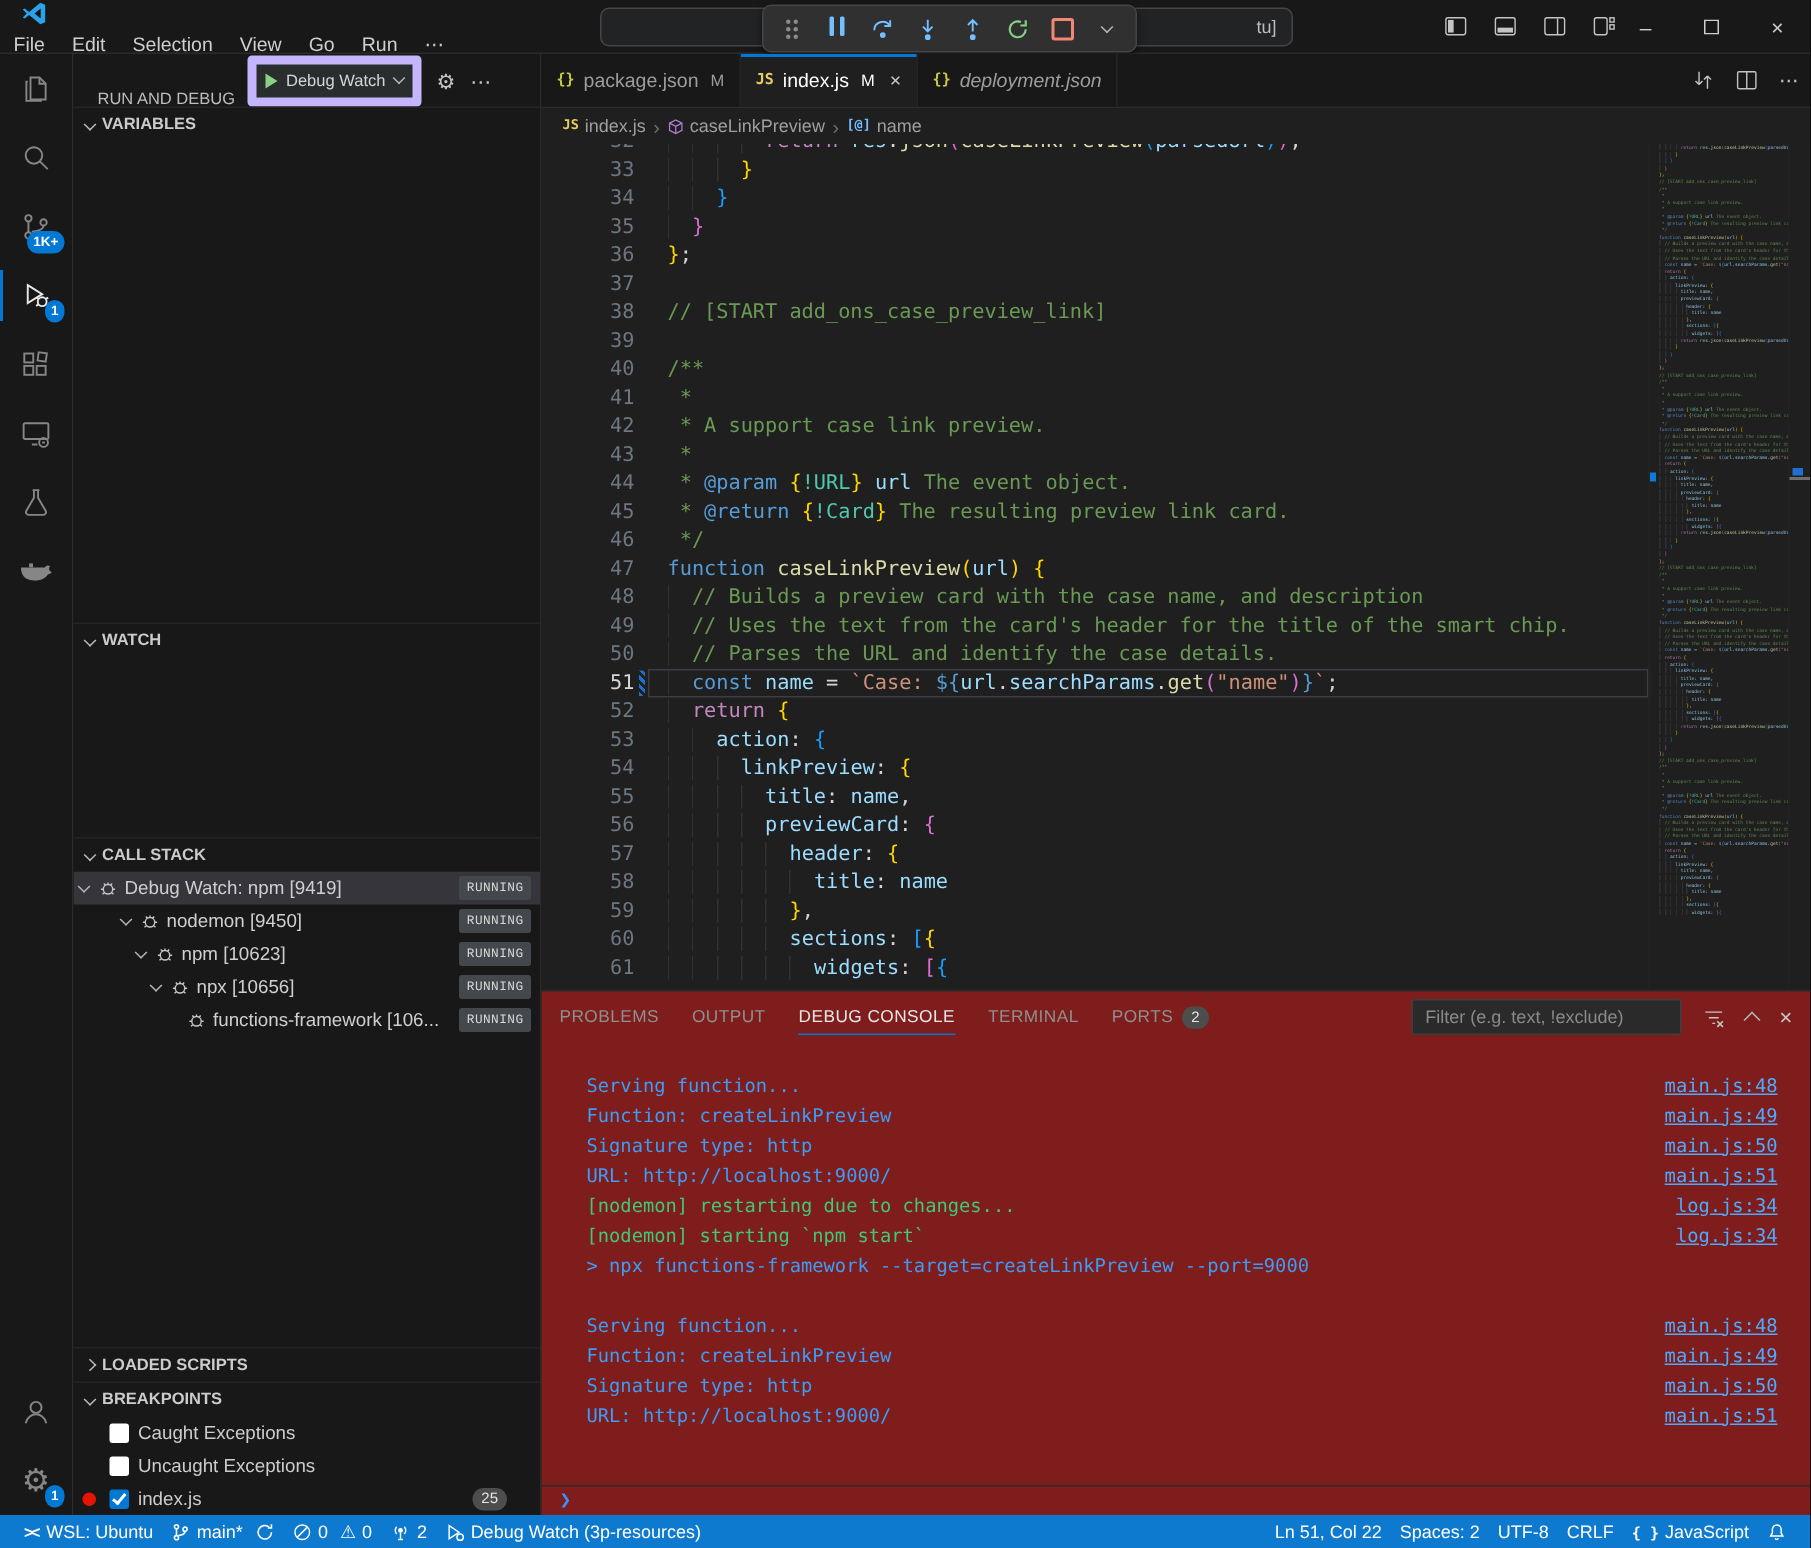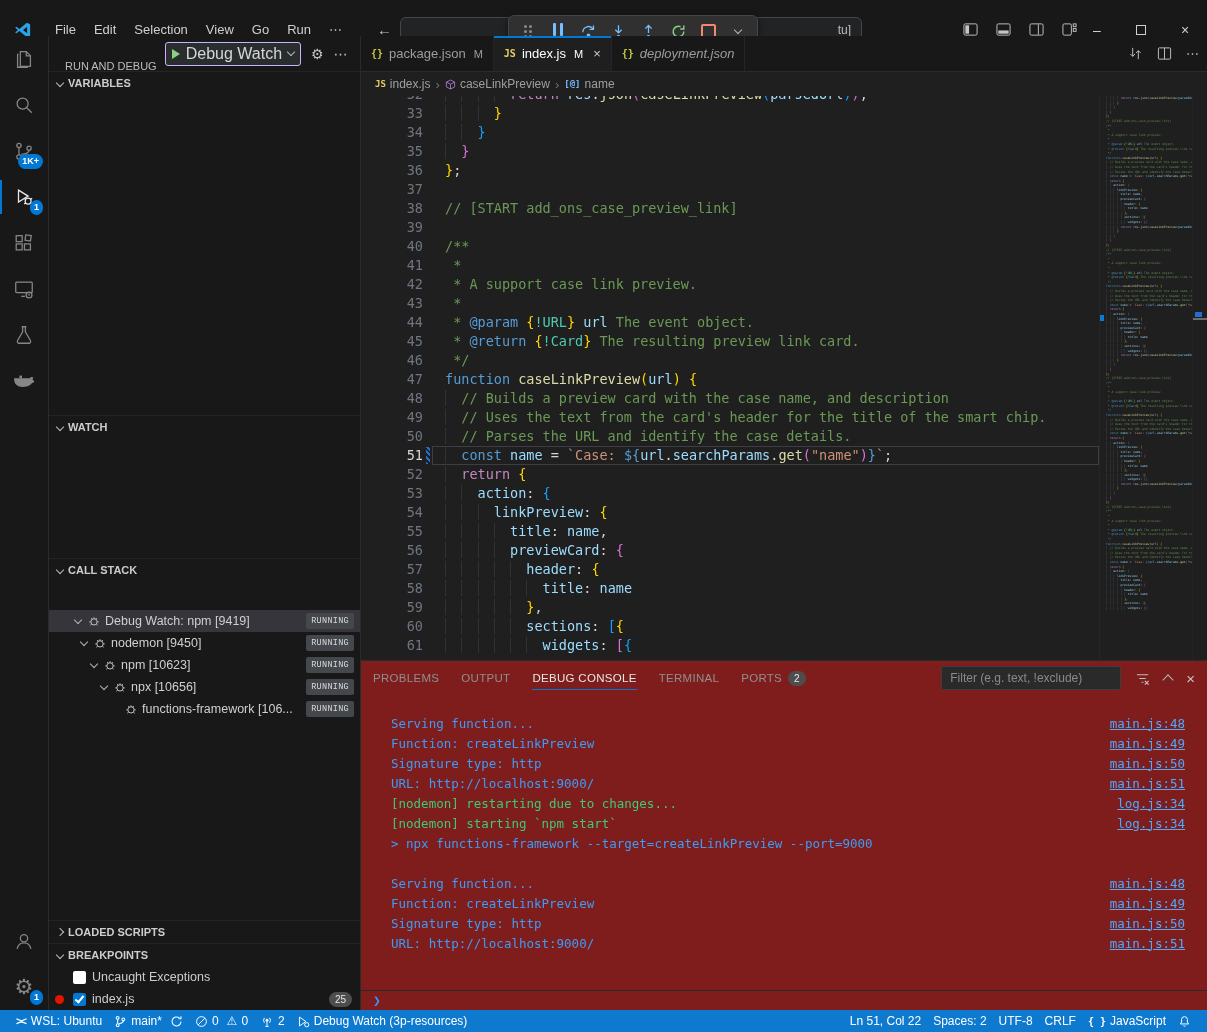--- a/index.html
+++ b/index.html
@@ -1,22 +1,22 @@
 <!DOCTYPE html>
 <html><head>
 <meta charset="utf-8">
 <style>
   html,body{margin:0;padding:0;background:#000;}
   #app{position:relative;width:1207px;height:1032px;background:#181818;overflow:hidden;
        font-family:"Liberation Sans",sans-serif;color:#cccccc;font-size:13px;
        -webkit-font-smoothing:antialiased;}
 
   
-  .titlebar{position:absolute;top:12px;left:0;right:0;height:35px;background:#181818;
-            border-bottom:1px solid #2b2b2b;display:flex;align-items:center;}
+  .titlebar{position:absolute;top:0;left:0;right:0;height:35px;background:#181818;
+            border-bottom:1px solid #2b2b2b;display:flex;flex-direction:column;}
   .logo{width:46px;display:flex;justify-content:center;}
   .menubar{display:flex;align-items:center;}
   .menu-item{padding:4px 9px;border-radius:5px;color:#cfcfcf;font-size:13px;cursor:default;}
   .nav-arrows{display:flex;gap:14px;margin-left:26px;color:#c5c5c5;font-size:15px;}
   .nav-arrows .fwd{color:#6d6d6d;}
   .cmdcenter{position:absolute;left:400px;top:5px;width:462px;height:24px;background:#222325;
              border:1px solid #46464a;border-radius:6px;display:flex;align-items:center;
              justify-content:flex-end;padding:12px 10px;color:#bdbdbd;font-size:12px;box-sizing:border-box;}
   .dbgbar{position:absolute;left:508px;top:3px;height:30px;background:#303031;border:1px solid #454549;
           border-radius:6px;display:flex;align-items:center;padding:0 6px;gap:4px;box-shadow:0 2px 6px rgba(0,0,0,.5);}
@@ -38,39 +38,39 @@
   .ab-item.active{color:#e7e7e7;}
   .ab-item.active::before{content:"";position:absolute;left:0;top:6px;bottom:6px;width:2px;background:#0078d4;}
   .ab-badge{position:absolute;right:5px;bottom:5px;background:#0078d4;color:#fff;font-size:9px;line-height:9px;
             padding:3px 4px;border-radius:10px;font-weight:bold;}
   .ab-spacer{flex:1;}
 
   
   .sidebar{width:312px;background:#181818;border-right:1px solid #2b2b2b;display:flex;flex-direction:column;box-sizing:border-box;}
   .sb-header{height:35px;display:flex;align-items:center;padding:0 4px 0 16px;gap:8px;}
   .sb-title{font-size:11px;color:#bdbdbd;white-space:nowrap;margin-top:24px;}
-  .launch{display:flex;align-items:center;gap:6px;background:#2a2d2e;border:1px solid #c4b5fd;border-radius:3px;
-          height:22px;padding:0 6px;font-size:16px;color:#d6d6d6;}
+  .launch{display:flex;align-items:center;gap:6px;background:#2a2d2e;border:6px solid #c4b5fd;border-radius:3px;
+          height:22px;padding:0 6px;font-size:11px;color:#d6d6d6;}
   .play{width:0;height:0;border-left:8px solid #89d185;border-top:5px solid transparent;border-bottom:5px solid transparent;}
   .sb-hact{color:#c5c5c5;font-size:14px;display:flex;gap:10px;margin-left:2px;align-items:center;}
   .section-h{height:22px;display:flex;align-items:center;gap:5px;padding:0 8px;border-top:1px solid #242424;
              font-size:11px;font-weight:bold;color:#cccccc;}
   .section-h .chev{width:5px;height:5px;border-color:#bdbdbd;}
   .sec-body{overflow:hidden;}
   .cs-row{height:22px;display:flex;align-items:center;font-size:12.5px;color:#cfcfcf;padding-right:6px;}
   .cs-row.sel{background:#35353b;}
   .cs-label{white-space:nowrap;overflow:hidden;flex:1;}
   .run-badge{font-size:8.5px;color:#d8d8d8;background:#44484c;padding:3px 5px;border-radius:2px;letter-spacing:.3px;font-family:Liberation Mono, monospace;}
   .bugicon{color:#c5c5c5;margin:0 4px 0 2px;flex:none;display:flex;}
   .bp-row{height:22px;display:flex;align-items:center;gap:6px;padding-left:24px;font-size:12.5px;position:relative;}
   .cbx{width:13px;height:13px;background:#fff;border-radius:2px;flex:none;}
   .cbx.on{background:#0078d4;position:relative;}
   .cbx.on::after{content:"";position:absolute;left:4px;top:1px;width:3px;height:7px;border-right:2px solid #fff;border-bottom:2px solid #fff;transform:rotate(40deg);}
   .bp-dot{position:absolute;left:6px;width:9px;height:9px;border-radius:50%;background:#e51400;}
-  .cnt-badge{margin-left:auto;margin-right:8px;background:#4d4d4d;color:#e6e6e6;font-size:10px;border-radius:9px;padding:2px 6px;}
+  .cnt-badge{margin-left:auto;margin-right:22px;background:#4d4d4d;color:#e6e6e6;font-size:10px;border-radius:9px;padding:2px 6px;}
 
   
   .editorcol{flex:1;display:flex;flex-direction:column;min-width:0;}
   .tabbar{height:35px;background:#181818;display:flex;align-items:stretch;border-bottom:1px solid #2b2b2b;position:relative;}
   .tab{display:flex;align-items:center;gap:6px;padding:0 10px;font-size:13px;color:#9d9d9d;background:#181818;border-right:1px solid #252525;position:relative;}
   .tab.active{background:#1f1f1f;color:#ffffff;}
   .tab.active::before{content:"";position:absolute;top:0;left:0;right:0;height:1.5px;background:#0078d4;}
   .tab .fic{font-weight:bold;font-size:10px;color:#cbcb41;font-family:"DejaVu Sans Mono",monospace;}
   .tab .jsic{color:#e8cc61;}
   .tab.preview .tlabel{font-style:italic;}
@@ -341,21 +341,21 @@
           <span class="chev"></span>
           <span>WATCH</span>
         </div>
       <div class="sec-body" style="height:120px"></div>
 
       <div class="section-h">
           <span class="chev"></span>
           <span>CALL STACK</span>
         </div>
       <div class="sec-body" id="callstack">
-          <div class="cs-row sel" style="padding-left: 26px; margin-top: 29px;">
+          <div class="cs-row sel" style="padding-left: 4px;">
             <span class="chev" style="width: 5px; height: 5px; margin: -2px 4px 0px 0px; flex: 0 0 auto;"></span>
             <span class="bugicon">
               <svg width="14" height="14" viewBox="0 0 16 16" fill="none" stroke="currentColor" stroke-width="1.1">
                 <circle cx="8" cy="9" r="3.6"></circle>
                 <path d="M8 5.4V3.8M6.2 6 4.8 4.6M9.8 6l1.4-1.4M4.4 9H2.6M13.4 9h-1.8M5.2 11.6l-1.4 1.2M10.8 11.6l1.4 1.2"></path>
               </svg>
             </span>
             <span class="cs-label">Debug Watch: npm [9419]</span>
             <span class="run-badge">RUNNING</span>
           </div>
@@ -409,20 +409,24 @@
 
       <div class="section-h">
           <span class="chev right"></span>
           <span>LOADED SCRIPTS</span>
         </div>
       <div class="section-h">
           <span class="chev"></span>
           <span>BREAKPOINTS</span>
         </div>
       <div class="sec-body" id="breakpoints">
+          <div class="bp-row">
+            <span class="cbx"></span>
+            <span>Caught Exceptions</span>
+          </div>
           <div class="bp-row">
             <span class="cbx"></span>
             <span>Uncaught Exceptions</span>
           </div>
           <div class="bp-row">
             <span class="bp-dot"></span>
             <span class="cbx on"></span>
             <span>index.js</span>
             <span class="cnt-badge">25</span>
           </div>

